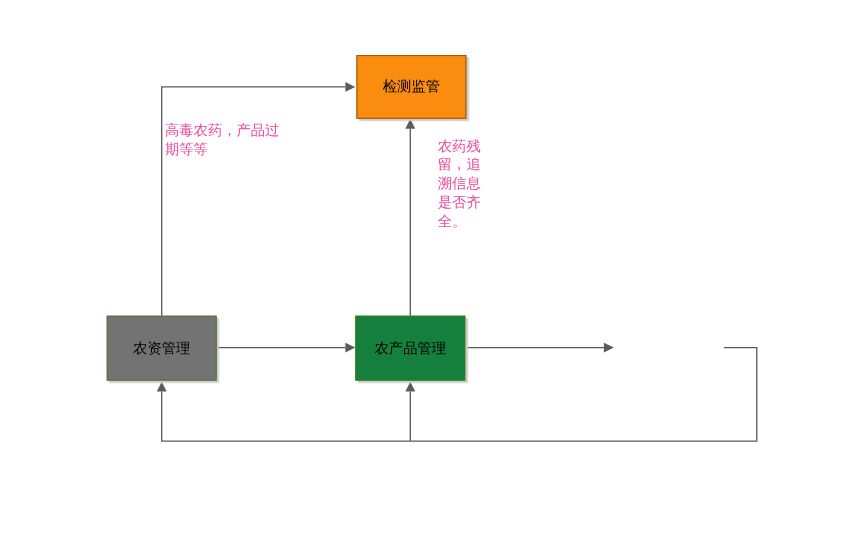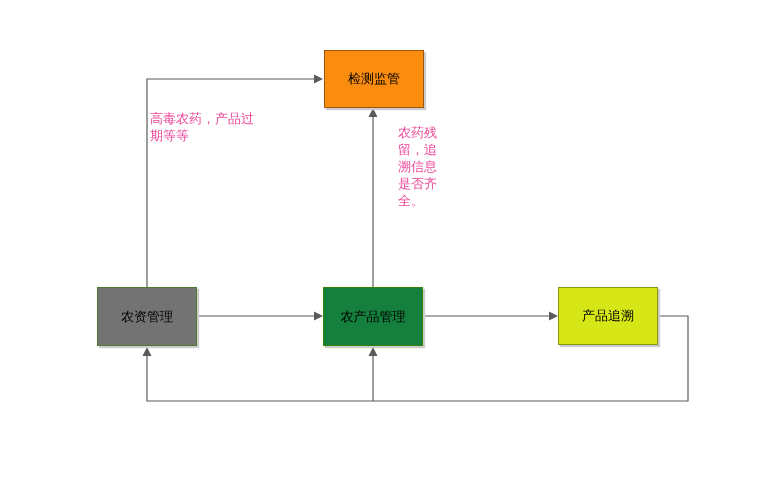--- a/index.html
+++ b/index.html
@@ -113,23 +113,20 @@
   </div>
 
   <div class="node node-nongzi">
     <span>农资管理</span>
   </div>
 
   <div class="node node-nongchanpin">
     <span>农产品管理</span>
   </div>
 
-  <div class="node node-zhuisu">
-    <span>产品追溯</span>
-  </div>
 
   <div class="edge-label edge-label-toxic">高毒农药，产品过
 期等等</div>
 
   <div class="edge-label edge-label-residue">农药残
 留，追
 溯信息
 是否齐
 全。</div>
 

